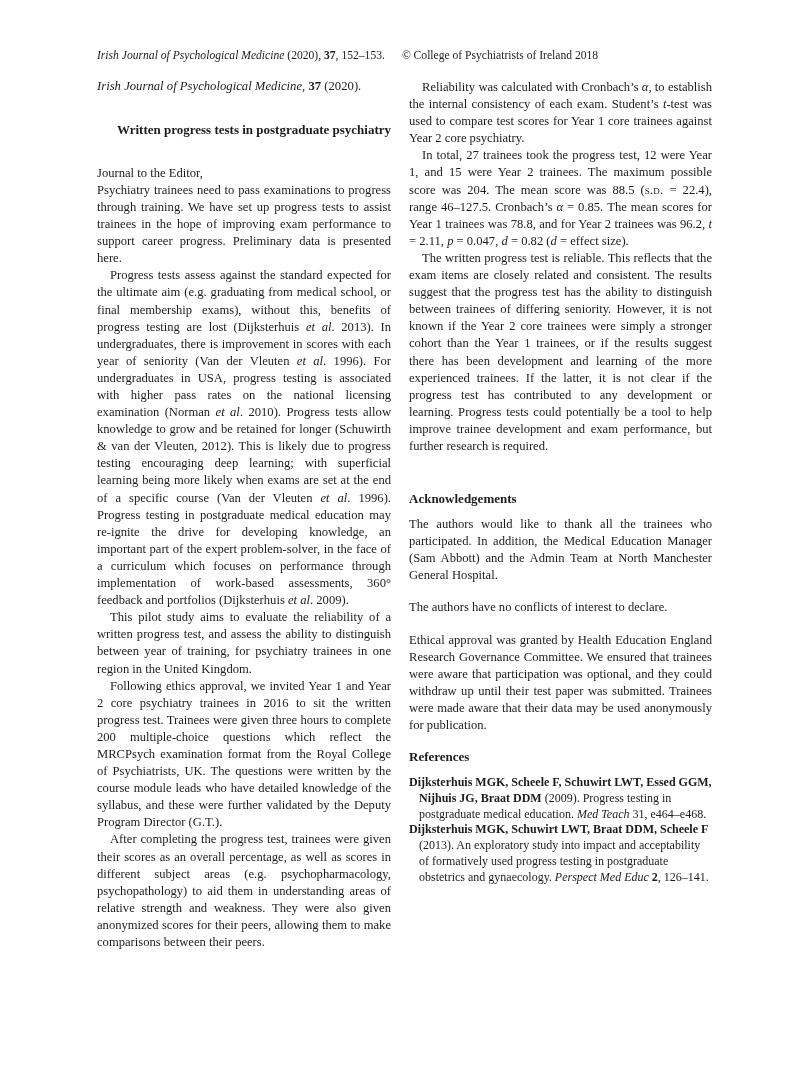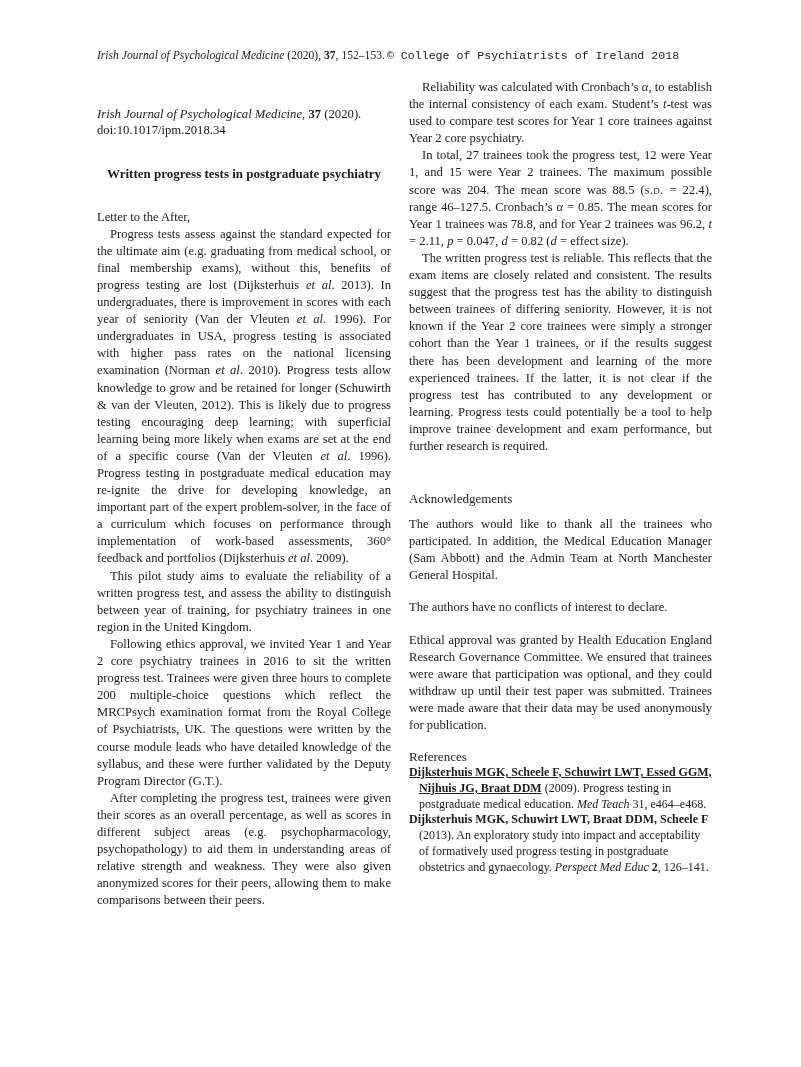--- a/index.html
+++ b/index.html
@@ -10,63 +10,63 @@
     font-family: "Liberation Serif", "DejaVu Serif", serif;
     overflow: hidden;
   }
   .page { padding: 49px 89px 0 97px; }
 
   
   .runhead {
     font-size: 11.6px; line-height: 14px;
     white-space: nowrap;
   }
-  .runhead .copyright { margin-left: 2px; font-family: Liberation Mono, monospace; }
+  .runhead .copyright { margin-left: 17px; }
 
   
   h1.title {
     font-family: "DejaVu Serif", serif;
     font-size: 26px; line-height: 30px;
     font-weight: 700; letter-spacing: 0.2px;
     margin: 21px 0 0 0;
   }
 
   
   .columns { display: flex; gap: 18px; margin-top: 16px; }
   .col { text-align: justify; }
-  .col.left  { width: 294px; margin-top: 28px; }
+  .col.left  { width: 294px; }
   .col.right { width: 303px; }
 
   .cite { font-size: 12.7px; line-height: 15.8px; }
   .cite p { margin: 0; text-align: left; }
 
   h2.article-heading {
     font-size: 13px; line-height: 16px; font-weight: 700;
-    margin: 27px 0 27px 0; text-align: center;
+    margin: 27px 0 27px 0; text-align: right;
   }
 
   p.body {
     font-size: 12.6px; line-height: 17.1px;
     margin: 0; text-align: justify;
   }
   p.body.indent { text-indent: 13px; }
 
   .sc { font-variant: small-caps; letter-spacing: 0.2px; }
 
   
   h3.sec-head {
-    font-size: 13px; line-height: 16px; font-weight: 400;
+    font-size: 13px; line-height: 16px; font-weight: 700;
     margin: 0; text-align: left;
   }
   .section.ack       { margin-top: 36px; }
   .section.ack  h3   { margin-bottom: 9px; }
   .section.tight     { margin-top: 15px; }
   .section.tight h3  { margin-bottom: 1px; }
   .section.refs      { margin-top: 15px; }
-  .section.refs h3   { }
+  .section.refs h3   { margin-bottom: 10px; }
 
   .ref-list { font-size: 12px; line-height: 15.8px; }
   p.ref {
     margin: 0; text-align: left;
     padding-left: 10px; text-indent: -10px;
   }
 </style>
 </head>
 <body>
 
@@ -75,26 +75,26 @@
   <div class="runhead">
     <span><span style="font-style: italic;">Irish Journal of Psychological Medicine</span><span> (2020), </span><span style="font-weight: bold;">37</span><span>, 152–153.</span></span><span class="copyright">© College of Psychiatrists of Ireland 2018</span>
   </div>
 
 
   <div class="columns">
 
     <section class="col left">
       <div class="cite">
         <p><span style="font-style: italic;">Irish Journal of Psychological Medicine</span><span>, </span><span style="font-weight: bold;">37</span><span> (2020).</span></p>
-        <p>doi:10.1017/ipm.2018.34</p>
       </div>
 
       <h2 class="article-heading">Written progress tests in postgraduate psychiatry</h2>
 
-      <p class="body">Letter to the After,</p>
+      <p class="body">Journal to the Editor,</p>
+      <p class="body"><span>Psychiatry trainees need to pass examinations to progress through training. We have set up progress tests to assist trainees in the hope of improving exam performance to support career progress. Preliminary data is presented here.</span></p>
       <p class="body indent"><span>Progress tests assess against the standard expected for the ultimate aim (e.g. graduating from medical school, or final membership exams), without this, benefits of progress testing are lost (Dijksterhuis </span><span style="font-style: italic;">et al</span><span>. 2013). In undergraduates, there is improvement in scores with each year of seniority (Van der Vleuten </span><span style="font-style: italic;">et al</span><span>. 1996). For undergraduates in USA, progress testing is associated with higher pass rates on the national licensing examination (Norman </span><span style="font-style: italic;">et al</span><span>. 2010). Progress tests allow knowledge to grow and be retained for longer (Schuwirth &amp; van der Vleuten, 2012). This is likely due to progress testing encouraging deep learning; with superficial learning being more likely when exams are set at the end of a specific course (Van der Vleuten </span><span style="font-style: italic;">et al</span><span>. 1996). Progress testing in postgraduate medical education may re-ignite the drive for developing knowledge, an important part of the expert problem-solver, in the face of a curriculum which focuses on performance through implementation of work-based assessments, 360° feedback and portfolios (Dijksterhuis </span><span style="font-style: italic;">et al</span><span>. 2009).</span></p>
       <p class="body indent"><span>This pilot study aims to evaluate the reliability of a written progress test, and assess the ability to distinguish between year of training, for psychiatry trainees in one region in the United Kingdom.</span></p>
       <p class="body indent"><span>Following ethics approval, we invited Year 1 and Year 2 core psychiatry trainees in 2016 to sit the written progress test. Trainees were given three hours to complete 200 multiple-choice questions which reflect the MRCPsych examination format from the Royal College of Psychiatrists, UK. The questions were written by the course module leads who have detailed knowledge of the syllabus, and these were further validated by the Deputy Program Director (G.T.).</span></p>
       <p class="body indent"><span>After completing the progress test, trainees were given their scores as an overall percentage, as well as scores in different subject areas (e.g. psychopharmacology, psychopathology) to aid them in understanding areas of relative strength and weakness. They were also given anonymized scores for their peers, allowing them to make comparisons between their peers.</span></p>
     </section>
 
     <section class="col right">
       <p class="body indent"><span>Reliability was calculated with Cronbach’s </span><span style="font-style: italic;">α</span><span>, to establish the internal consistency of each exam. Student’s </span><span style="font-style: italic;">t</span><span>-test was used to compare test scores for Year 1 core trainees against Year 2 core psychiatry.</span></p>
       <p class="body indent"><span>In total, 27 trainees took the progress test, 12 were Year 1, and 15 were Year 2 trainees. The maximum possible score was 204. The mean score was 88.5 (</span><span class="sc">s.d.</span><span> = 22.4), range 46–127.5. Cronbach’s </span><span style="font-style: italic;">α</span><span> = 0.85. The mean scores for Year 1 trainees was 78.8, and for Year 2 trainees was 96.2, </span><span style="font-style: italic;">t</span><span> = 2.11, </span><span style="font-style: italic;">p</span><span> = 0.047, </span><span style="font-style: italic;">d</span><span> = 0.82 (</span><span style="font-style: italic;">d</span><span> = effect size).</span></p>
       <p class="body indent"><span>The written progress test is reliable. This reflects that the exam items are closely related and consistent. The results suggest that the progress test has the ability to distinguish between trainees of differing seniority. However, it is not known if the Year 2 core trainees were simply a stronger cohort than the Year 1 trainees, or if the results suggest there has been development and learning of the more experienced trainees. If the latter, it is not clear if the progress test has contributed to any development or learning. Progress tests could potentially be a tool to help improve trainee development and exam performance, but further research is required.</span></p>
@@ -109,20 +109,20 @@
         <p class="body"><span>The authors have no conflicts of interest to declare.</span></p>
       </div>
 
       <div class="section tight">
         <p class="body"><span>Ethical approval was granted by Health Education England Research Governance Committee. We ensured that trainees were aware that participation was optional, and they could withdraw up until their test paper was submitted. Trainees were made aware that their data may be used anonymously for publication.</span></p>
       </div>
 
       <div class="section refs">
         <h3 class="sec-head">References</h3>
         <div class="ref-list">
-          <p class="ref"><span style="font-weight: bold; text-decoration: underline;">Dijksterhuis MGK, Scheele F, Schuwirt LWT, Essed GGM, Nijhuis JG, Braat DDM</span><span> (2009). Progress testing in postgraduate medical education. </span><span style="font-style: italic;">Med Teach</span><span> </span><span style="font-weight: normal;">31</span><span>, e464–e468.</span></p>
+          <p class="ref"><span style="font-weight: bold;">Dijksterhuis MGK, Scheele F, Schuwirt LWT, Essed GGM, Nijhuis JG, Braat DDM</span><span> (2009). Progress testing in postgraduate medical education. </span><span style="font-style: italic;">Med Teach</span><span> </span><span style="font-weight: normal;">31</span><span>, e464–e468.</span></p>
           <p class="ref"><span style="font-weight: bold;">Dijksterhuis MGK, Schuwirt LWT, Braat DDM, Scheele F</span><span> (2013). An exploratory study into impact and acceptability of formatively used progress testing in postgraduate obstetrics and gynaecology. </span><span style="font-style: italic;">Perspect Med Educ</span><span> </span><span style="font-weight: bold;">2</span><span>, 126–141.</span></p>
         </div>
       </div>
     </section>
 
   </div>
 </div>
 
 </body></html>

